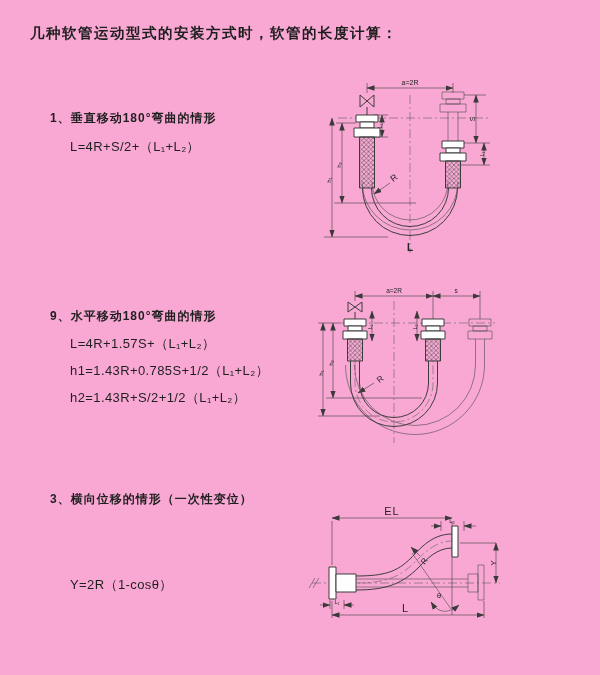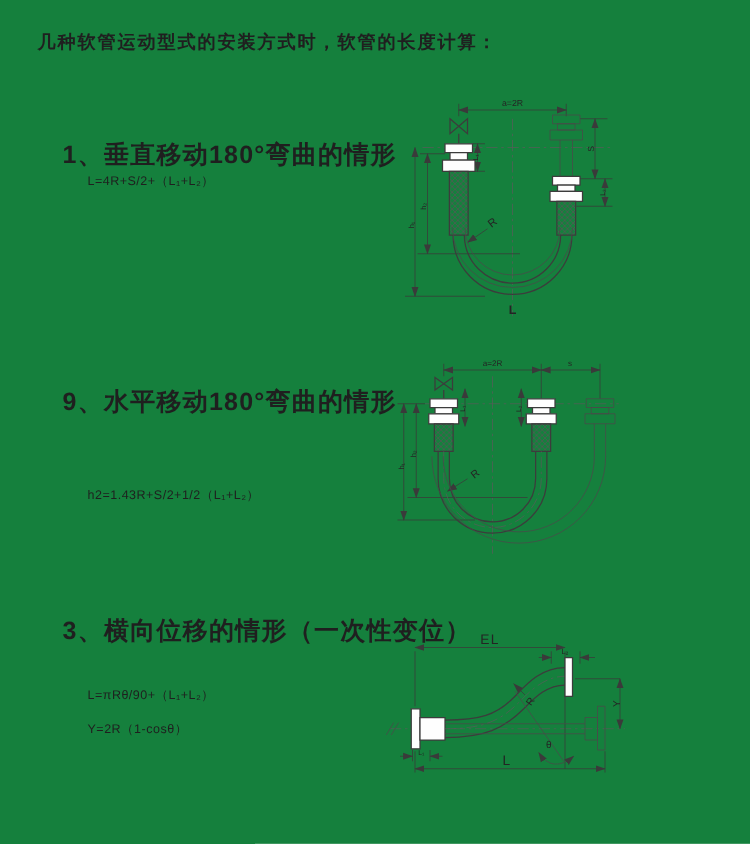--- a/index.html
+++ b/index.html
@@ -1,32 +1,32 @@
 <!DOCTYPE html>
 <html><head>
 <meta charset="utf-8">
 <style>
   html,body{margin:0;padding:0;}
   body{
     width:600px;height:675px;background:#fefefe;
     font-family:"Liberation Sans","DejaVu Sans",sans-serif;
     color:#1f1f1f;position:relative;overflow:hidden;
   }
-  .page{position:absolute;inset:0;background:#15803d;text-align:center;}
+  .page{position:absolute;inset:0;background:#f9a8d4;text-align:center;}
   .title{
     position:absolute;left:30px;top:24px;
     font-size:14.5px;font-weight:700;letter-spacing:1.5px;
   }
   .heading{
     position:absolute;left:50px;
-    font-size:20px;font-weight:700;letter-spacing:1px;
+    font-size:12px;font-weight:700;letter-spacing:1px;
   }
   .formula{
     position:absolute;left:70px;
-    font-size:10px;font-weight:500;letter-spacing:.4px;
+    font-size:13px;font-weight:500;letter-spacing:.4px;
     white-space:nowrap;
   }
   svg.diag{position:absolute;overflow:visible;}
   svg.diag path,svg.diag rect,svg.diag line{vector-effect:non-scaling-stroke;}
   .geo{stroke:#3c3c3c;fill:none;stroke-width:1;}
   .thin{stroke:#4a4a4a;fill:none;stroke-width:.6;}
   .dim{stroke:#3a3a3a;fill:none;stroke-width:.6;}
   .cl{stroke:#5a5a5a;fill:none;stroke-width:.55;stroke-dasharray:9 3 2 3;}
   .fl{fill:#fefefe;stroke:#3c3c3c;stroke-width:1;}
   .flt{fill:none;stroke:#4a4a4a;stroke-width:.6;}
@@ -37,24 +37,25 @@
 <body>
 
 <div class="page">
 
   <div class="title">几种软管运动型式的安装方式时，软管的长度计算：</div>
 
   <div class="heading" style="top:110px">1、垂直移动180°弯曲的情形</div>
   <div class="formula" style="top:138px">L=4R+S/2+（L₁+L₂）</div>
 
   <div class="heading" style="top:308px">9、水平移动180°弯曲的情形</div>
+  <div class="formula" style="top:335px">L=4R+1.57S+（L₁+L₂）</div>
+  <div class="formula" style="top:362px">h1=1.43R+0.785S+1/2（L₁+L₂）</div>
   <div class="formula" style="top:389px">h2=1.43R+S/2+1/2（L₁+L₂）</div>
 
   <div class="heading" style="top:491px">3、横向位移的情形（一次性变位）</div>
-  <div class="formula" style="top:549px">L=πRθ/90+（L₁+L₂）</div>
   <div class="formula" style="top:576px">Y=2R（1-cosθ）</div>
 
   <svg width="0" height="0" style="position:absolute">
     <defs>
       <marker id="arr" markerWidth="8" markerHeight="8" refX="7.5" refY="4" orient="auto-start-reverse" markerUnits="userSpaceOnUse">
         <path d="M0 1.2 L8 4 L0 6.8 Z" fill="#3a3a3a"></path>
       </marker>
       <pattern id="braidpat" width="4.5" height="4.5" patternUnits="userSpaceOnUse">
         <path d="M0 4.5 L4.5 0 M0 0 L4.5 4.5" stroke="#555" stroke-width="0.6"></path>
       </pattern>

